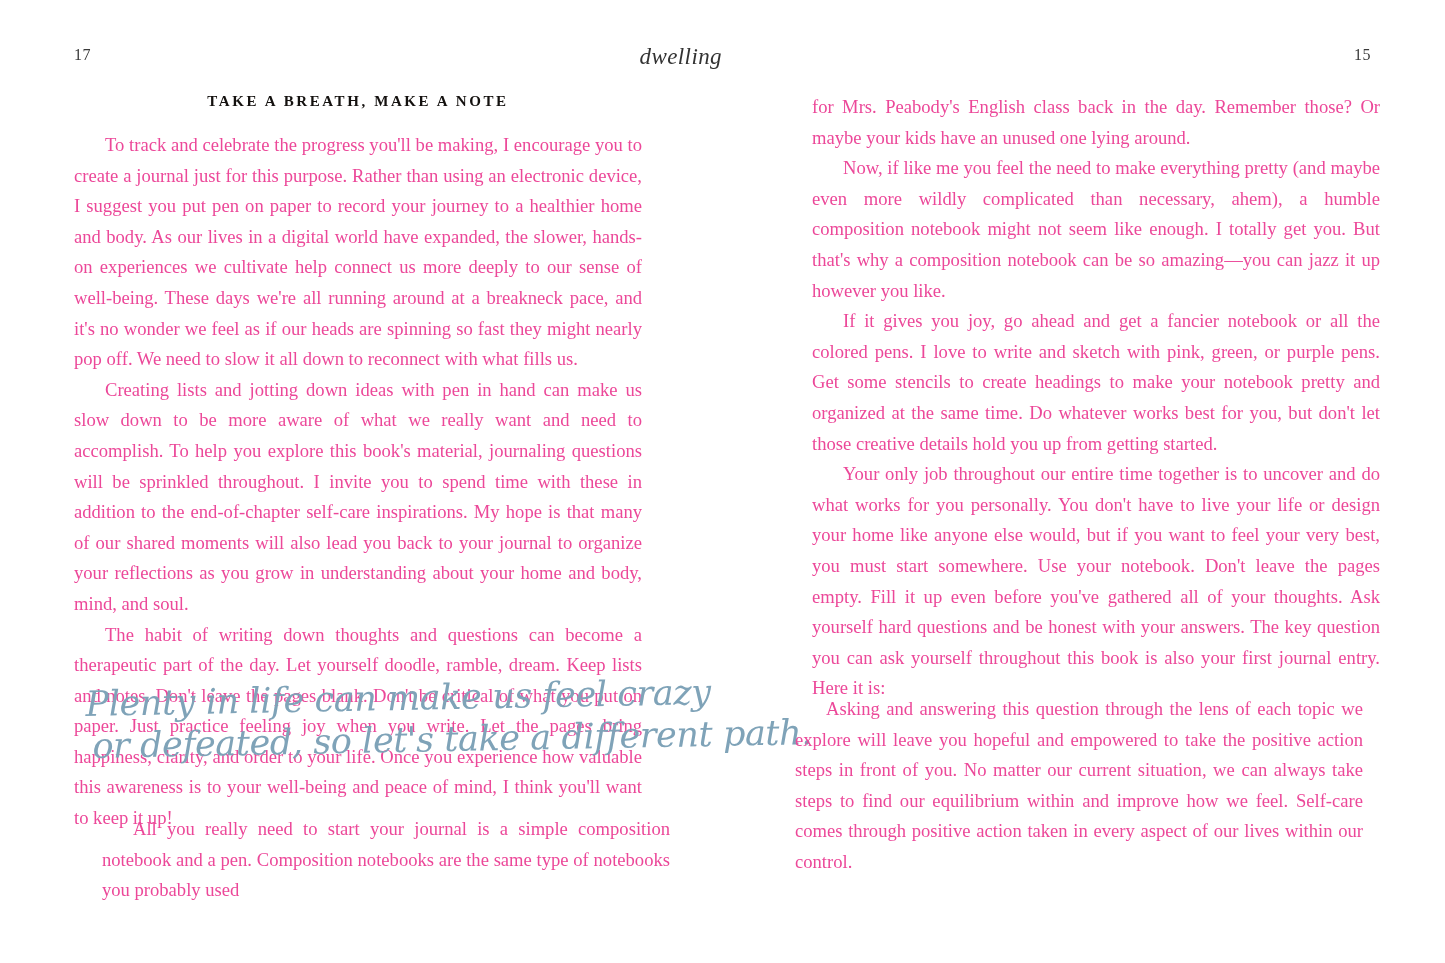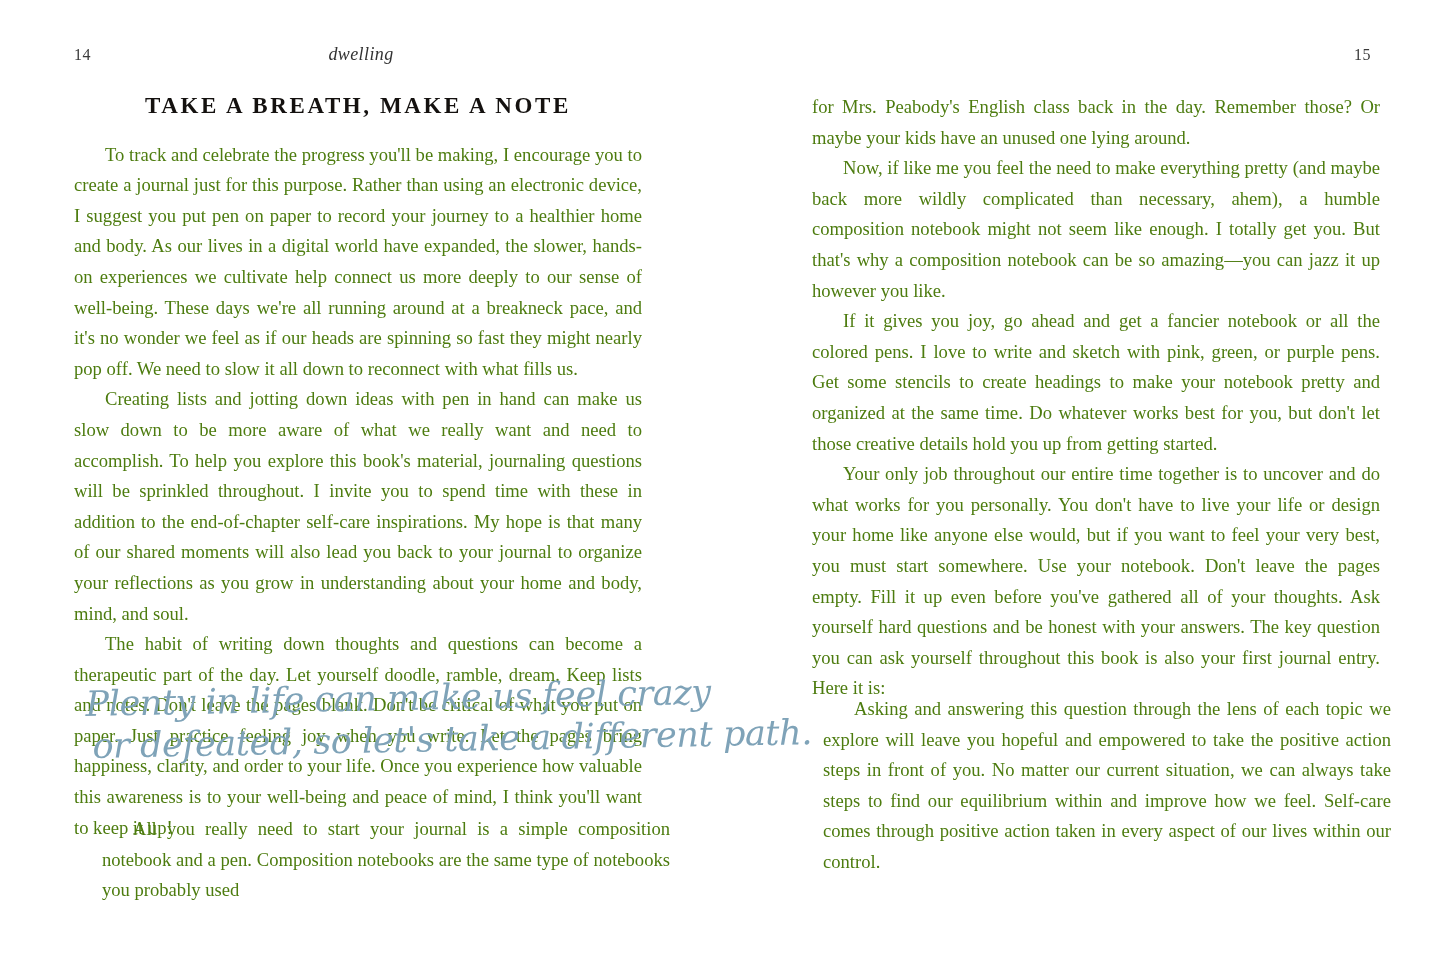--- a/index.html
+++ b/index.html
@@ -37,54 +37,54 @@
     color: #3a3a3a;
     letter-spacing: 0.5px;
   }
   .folio-left  { left: 74px; }
   .folio-right { right: 74px; font-family: Liberation Serif, serif; }
 
   .runhead-title {
     position: absolute;
     top: 44px;
     width: 100%;
-    text-align: center;
+    text-align: right;
     font-style: italic;
-    font-size: 18px;
+    font-size: 23px;
     letter-spacing: 0.4px;
     color: #333333;
   }
 
   
   .col {
     position: absolute;
     top: 92px;
     width: 568px;
   }
   .col-left  { left: 74px; }
   .col-right { left: 89px; }
 
   h1.chapter-title {
     margin: 0 0 20px 0;
     font-family: "Liberation Serif", serif;
-    font-size: 23px;
+    font-size: 15px;
     font-weight: 700;
     text-align: center;
     letter-spacing: 2.6px;
     color: #14110f;
     line-height: 1.2;
   }
 
   p.body {
     margin: 0;
     font-size: 18.6px;
     line-height: 30.6px;
     text-align: justify;
     text-indent: 31px;
-    color: #4d7c0f;
+    color: #ec4899;
     hyphens: manual;
   }
   p.body.cont { text-indent: 0; }
 
   
   .script-quote {
     position: absolute;
     left: 86px;
     top: 683px;
     width: 560px;
@@ -97,41 +97,41 @@
     transform: rotate(-1.1deg);
     transform-origin: left center;
     white-space: nowrap;
   }
   .script-quote .sq-line { display: block; }
   .script-quote .sq-line + .sq-line { margin-left: 6px; }
 
   
   .col-right-bottom {
     position: absolute;
-    left: 100px;
+    left: 72px;
     top: 694px;
     width: 568px;
   }
   
   .col-left-bottom {
     position: absolute;
     left: 74px;
     top: 814px;
     width: 568px;
     margin-left: 28px;
   }
 </style>
 </head>
 <body>
 
 <div class="spread">
 
   <div class="page page-left">
 
-    <div class="folio folio-left">14</div>
+    <div class="folio folio-left">17</div>
 
     <div class="runhead-title">dwelling</div>
 
     <div class="col col-left">
       <h1 class="chapter-title">TAKE A BREATH, MAKE A NOTE</h1>
 
       <p class="body">To track and celebrate the progress you'll be making, I encourage you to create a journal just for this purpose. Rather than using an electronic device, I suggest you put pen on paper to record your journey to a healthier home and body. As our lives in a digital world have expanded, the slower, hands-on experiences we cultivate help connect us more deeply to our sense of well-being. These days we're all running around at a breakneck pace, and it's no wonder we feel as if our heads are spinning so fast they might nearly pop off. We need to slow it all down to reconnect with what fills us.</p>
       <p class="body">Creating lists and jotting down ideas with pen in hand can make us slow down to be more aware of what we really want and need to accomplish. To help you explore this book's material, journaling questions will be sprinkled throughout. I invite you to spend time with these in addition to the end-of-chapter self-care inspirations. My hope is that many of our shared moments will also lead you back to your journal to organize your reflections as you grow in understanding about your home and body, mind, and soul.</p>
       <p class="body">The habit of writing down thoughts and questions can become a therapeutic part of the day. Let yourself doodle, ramble, dream. Keep lists and notes. Don't leave the pages blank. Don't be critical of what you put on paper. Just practice feeling joy when you write. Let the pages bring happiness, clarity, and order to your life. Once you experience how valuable this awareness is to your well-being and peace of mind, I think you'll want to keep it up!</p>
     </div>
@@ -146,21 +146,21 @@
     </div>
   </div>
 
   <div class="page page-right">
 
     <div class="folio folio-right">15</div>
 
 
     <div class="col col-right">
       <p class="body cont">for Mrs. Peabody's English class back in the day. Remember those? Or maybe your kids have an unused one lying around.</p>
-      <p class="body">Now, if like me you feel the need to make everything pretty (and maybe back more wildly complicated than necessary, ahem), a humble composition notebook might not seem like enough. I totally get you. But that's why a composition notebook can be so amazing—you can jazz it up however you like.</p>
+      <p class="body">Now, if like me you feel the need to make everything pretty (and maybe even more wildly complicated than necessary, ahem), a humble composition notebook might not seem like enough. I totally get you. But that's why a composition notebook can be so amazing—you can jazz it up however you like.</p>
       <p class="body">If it gives you joy, go ahead and get a fancier notebook or all the colored pens. I love to write and sketch with pink, green, or purple pens. Get some stencils to create headings to make your notebook pretty and organized at the same time. Do whatever works best for you, but don't let those creative details hold you up from getting started.</p>
       <p class="body">Your only job throughout our entire time together is to uncover and do what works for you personally. You don't have to live your life or design your home like anyone else would, but if you want to feel your very best, you must start somewhere. Use your notebook. Don't leave the pages empty. Fill it up even before you've gathered all of your thoughts. Ask yourself hard questions and be honest with your answers. The key question you can ask yourself throughout this book is also your first journal entry. Here it is:</p>
     </div>
 
     <div class="col-right-bottom">
       <p class="body">Asking and answering this question through the lens of each topic we explore will leave you hopeful and empowered to take the positive action steps in front of you. No matter our current situation, we can always take steps to find our equilibrium within and improve how we feel. Self-care comes through positive action taken in every aspect of our lives within our control.</p>
     </div>
   </div>
 
 </div>

